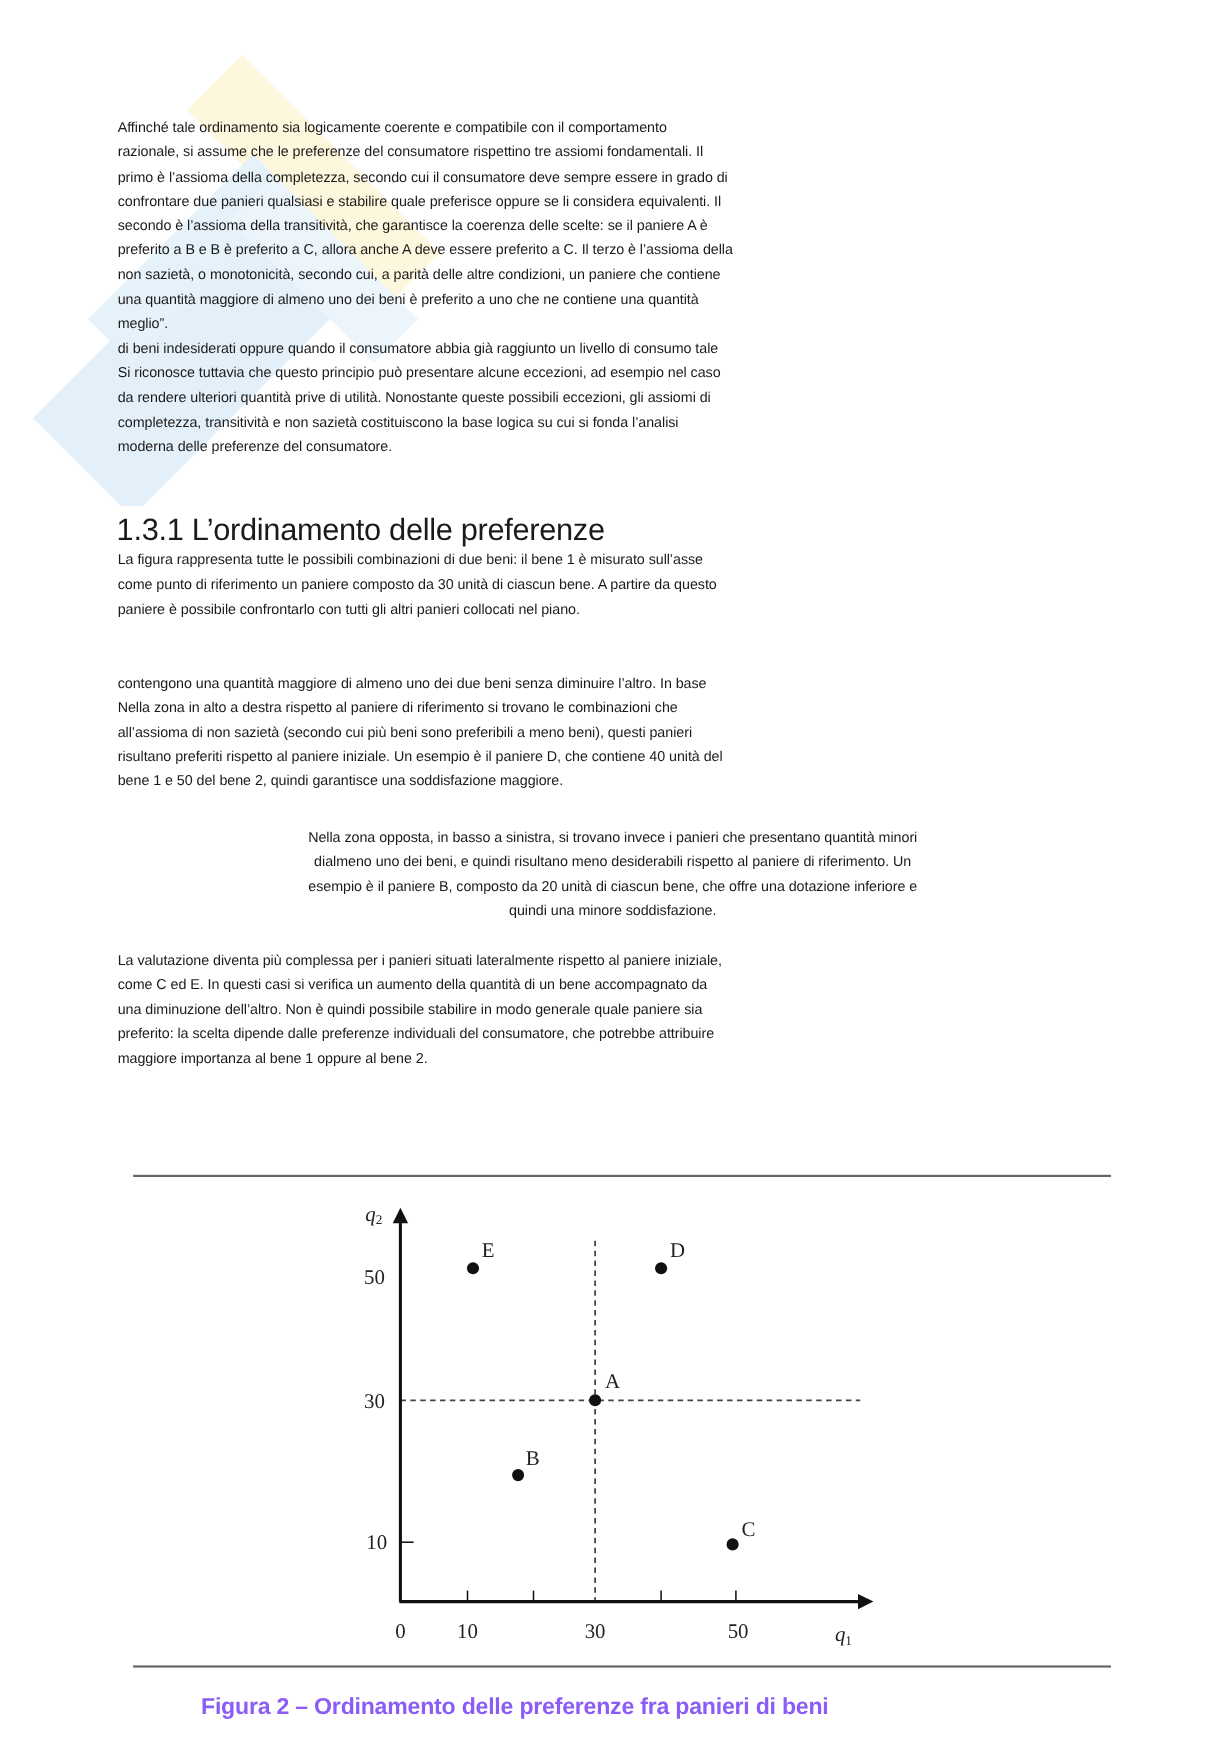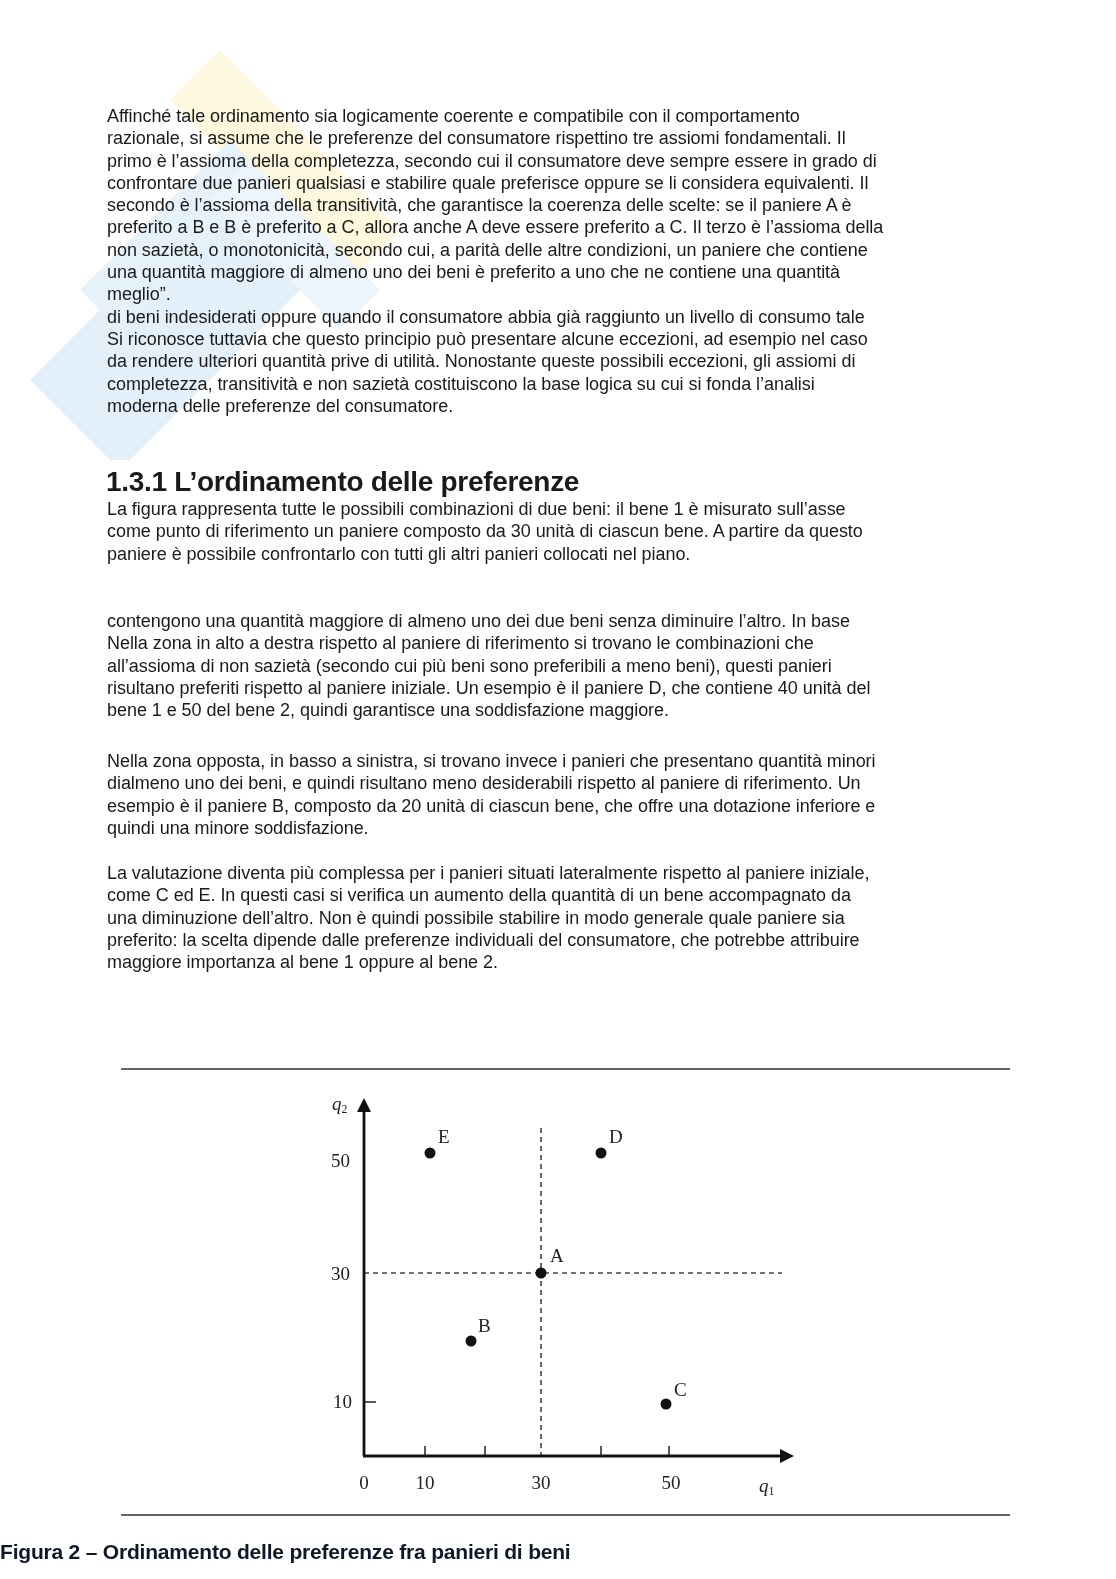--- a/index.html
+++ b/index.html
@@ -1,23 +1,23 @@
 <!DOCTYPE html>
 <html><head>
 <meta charset="utf-8">
 <style>
   html, body { margin: 0; padding: 0; background: #ffffff; }
   body { width: 1116px; height: 1579px; position: relative; overflow: hidden; font-family: "Liberation Sans", sans-serif; color: #1a1a1a; }
   .watermark { position: absolute; left: 20px; top: 40px; width: 440px; height: 420px; pointer-events: none; }
-  .para { position: absolute; left: 107px; width: 900px; font-size: 18px; line-height: 22.3px; letter-spacing: -0.05px; }
+  .para { position: absolute; left: 107px; width: 900px; font-size: 13px; line-height: 22.3px; letter-spacing: -0.05px; }
   .para .line { display: block; white-space: nowrap; }
-  .heading { position: absolute; left: 106px; top: 466px; font-size: 28px; font-weight: bold; white-space: nowrap; letter-spacing: -0.3px; }
+  .heading { position: absolute; left: 106px; top: 466px; font-size: 28px; font-weight: normal; white-space: nowrap; letter-spacing: -0.3px; }
   .rule { position: absolute; left: 121px; width: 889px; height: 2px; background: #666; }
   .figure { position: absolute; left: 0; top: 0; width: 1116px; height: 1579px; pointer-events: none; }
-  .caption { position: absolute; left: 0; width: 936px; top: 1540px; text-align: left; color: #0f172a; font-weight: bold; font-size: 21px; letter-spacing: -0.2px; }
+  .caption { position: absolute; left: 0; width: 936px; top: 1540px; text-align: center; color: #8b5cf6; font-weight: bold; font-size: 21px; letter-spacing: -0.2px; }
 </style>
 </head>
 <body>
 
 <svg class="watermark" viewBox="0 0 440 420">
   <g opacity="0.13">
     <polygon points="10,340 200,150 290,240 100,430" fill="#3b8fd6"></polygon>
     <polygon points="200,10 380,190 330,240 150,60" fill="#f5c400"></polygon>
     <polygon points="60,250 210,100 250,140 100,290" fill="#4aa3e0"></polygon>
     <polygon points="230,120 360,250 320,290 190,160" fill="#7ab8ea"></polygon>
@@ -50,21 +50,21 @@
 </div>
 
 <div class="para" style="top:610px;">
   <span class="line">contengono una quantità maggiore di almeno uno dei due beni senza diminuire l’altro. In base</span>
   <span class="line">Nella zona in alto a destra rispetto al paniere di riferimento si trovano le combinazioni che</span>
   <span class="line">all’assioma di non sazietà (secondo cui più beni sono preferibili a meno beni), questi panieri</span>
   <span class="line">risultano preferiti rispetto al paniere iniziale. Un esempio è il paniere D, che contiene 40 unità del</span>
   <span class="line">bene 1 e 50 del bene 2, quindi garantisce una soddisfazione maggiore.</span>
 </div>
 
-<div class="para" style="top:750px;">
+<div class="para" style="top:750px;text-align:center;">
   <span class="line">Nella zona opposta, in basso a sinistra, si trovano invece i panieri che presentano quantità minori</span>
   <span class="line">dialmeno uno dei beni, e quindi risultano meno desiderabili rispetto al paniere di riferimento. Un</span>
   <span class="line">esempio è il paniere B, composto da 20 unità di ciascun bene, che offre una dotazione inferiore e</span>
   <span class="line">quindi una minore soddisfazione.</span>
 </div>
 
 <div class="para" style="top:862px;">
   <span class="line">La valutazione diventa più complessa per i panieri situati lateralmente rispetto al paniere iniziale,</span>
   <span class="line">come C ed E. In questi casi si verifica un aumento della quantità di un bene accompagnato da</span>
   <span class="line">una diminuzione dell’altro. Non è quindi possibile stabilire in modo generale quale paniere sia</span>

